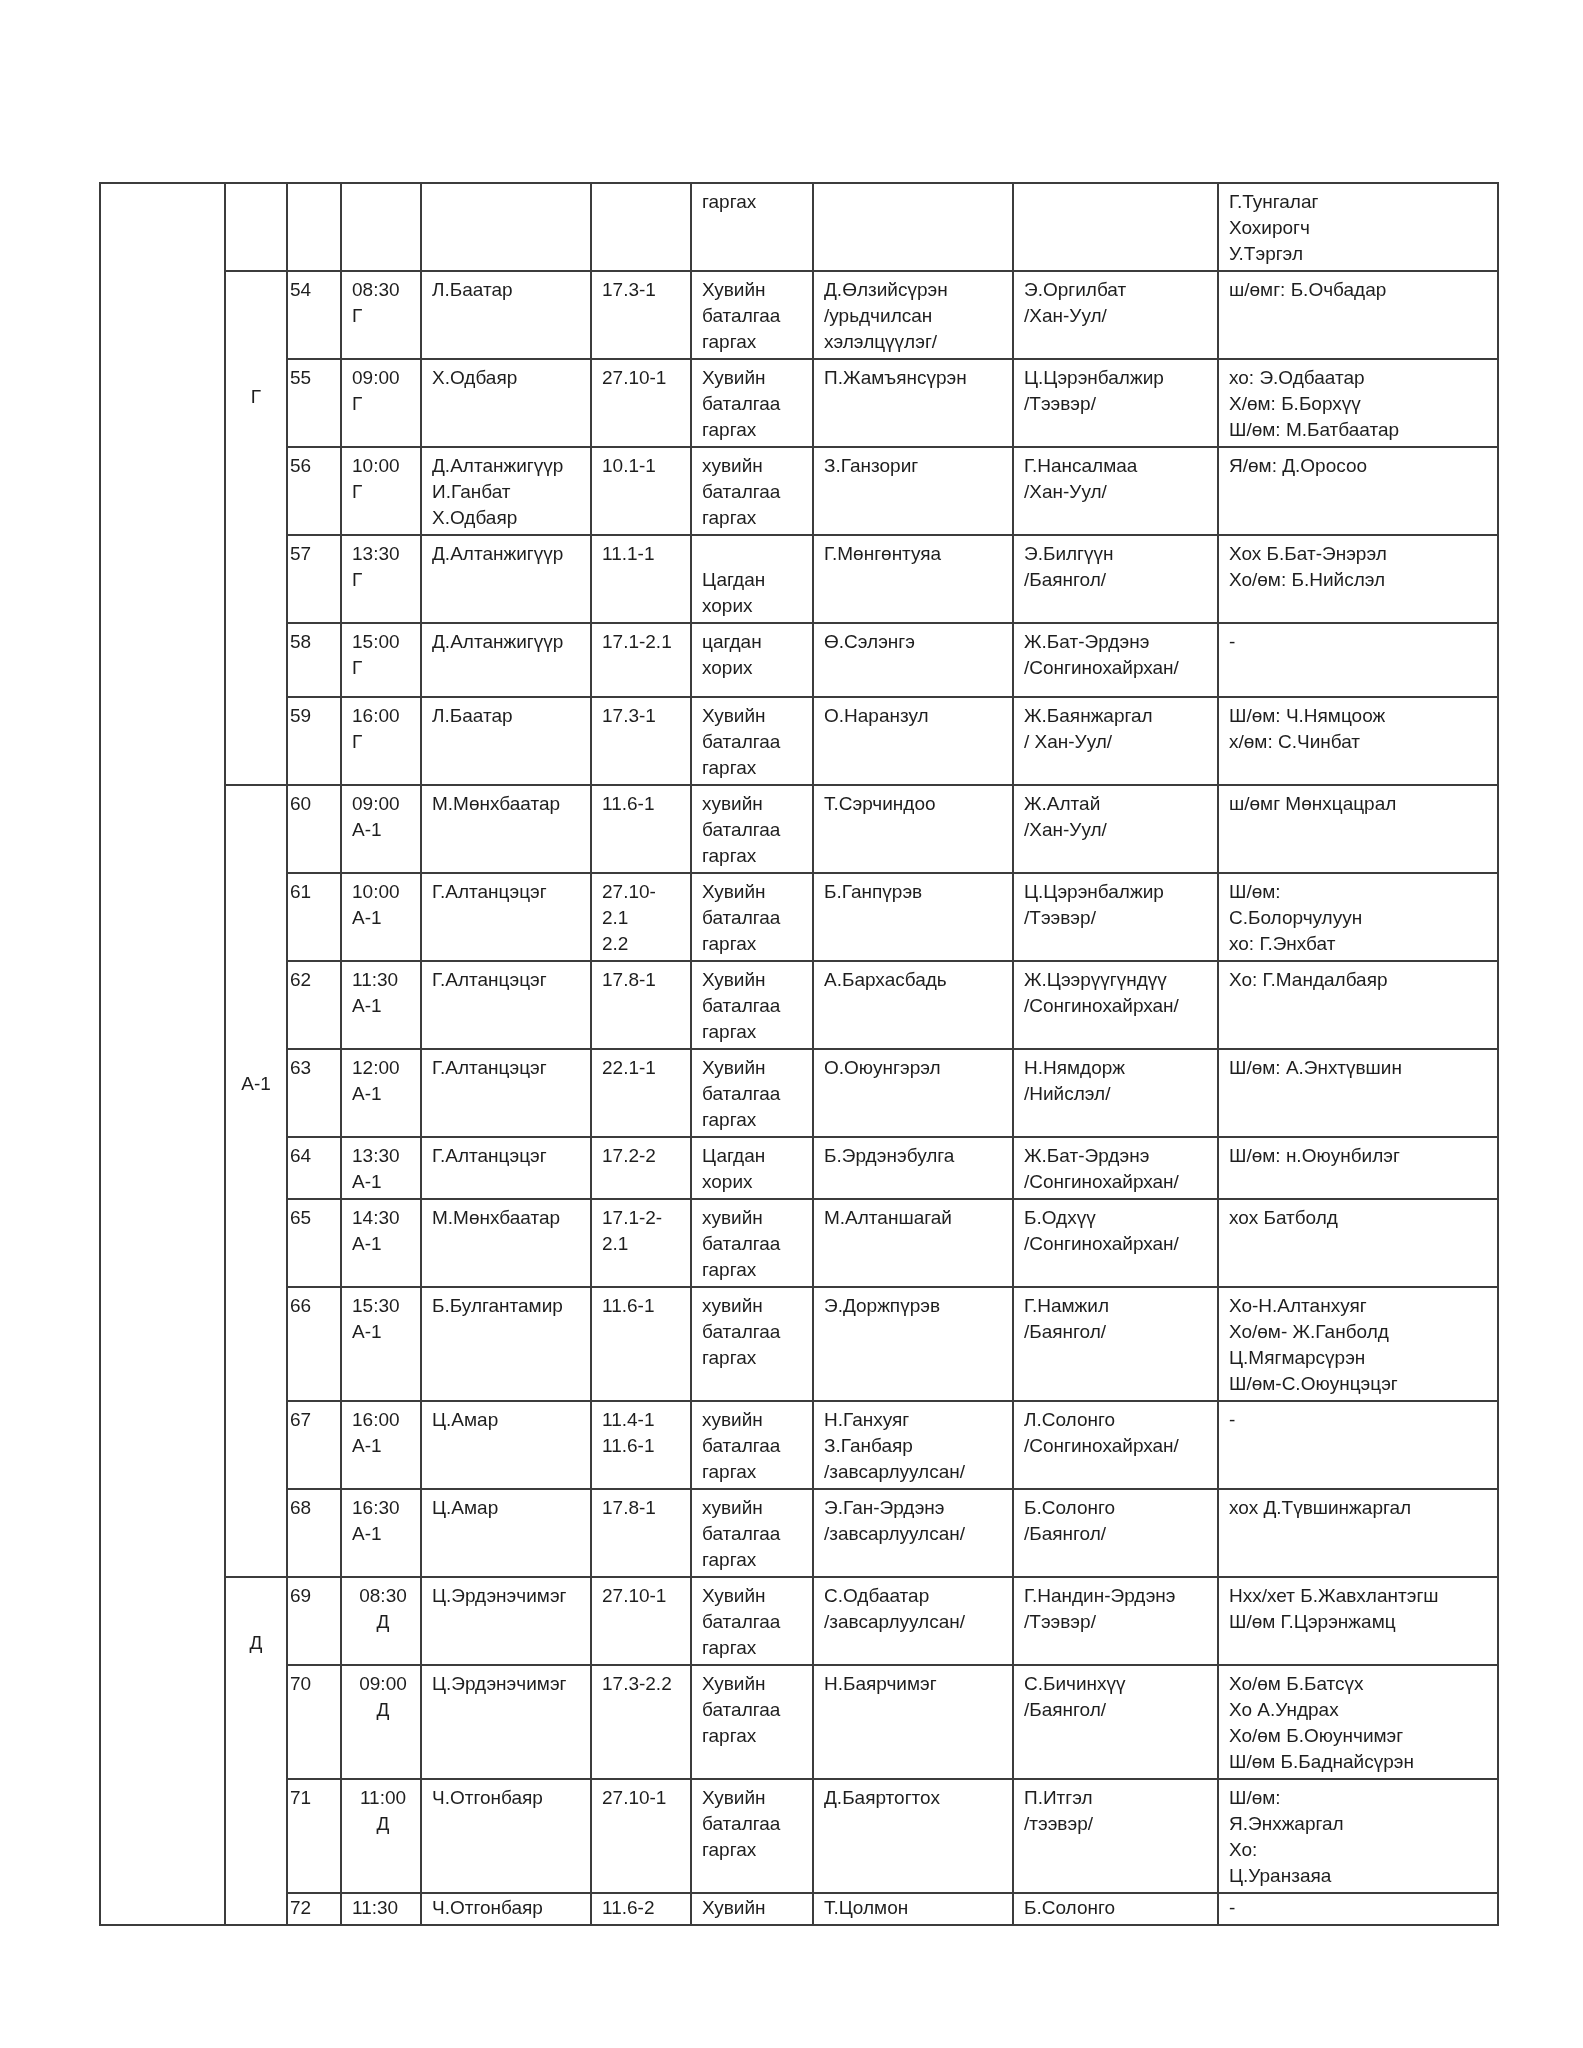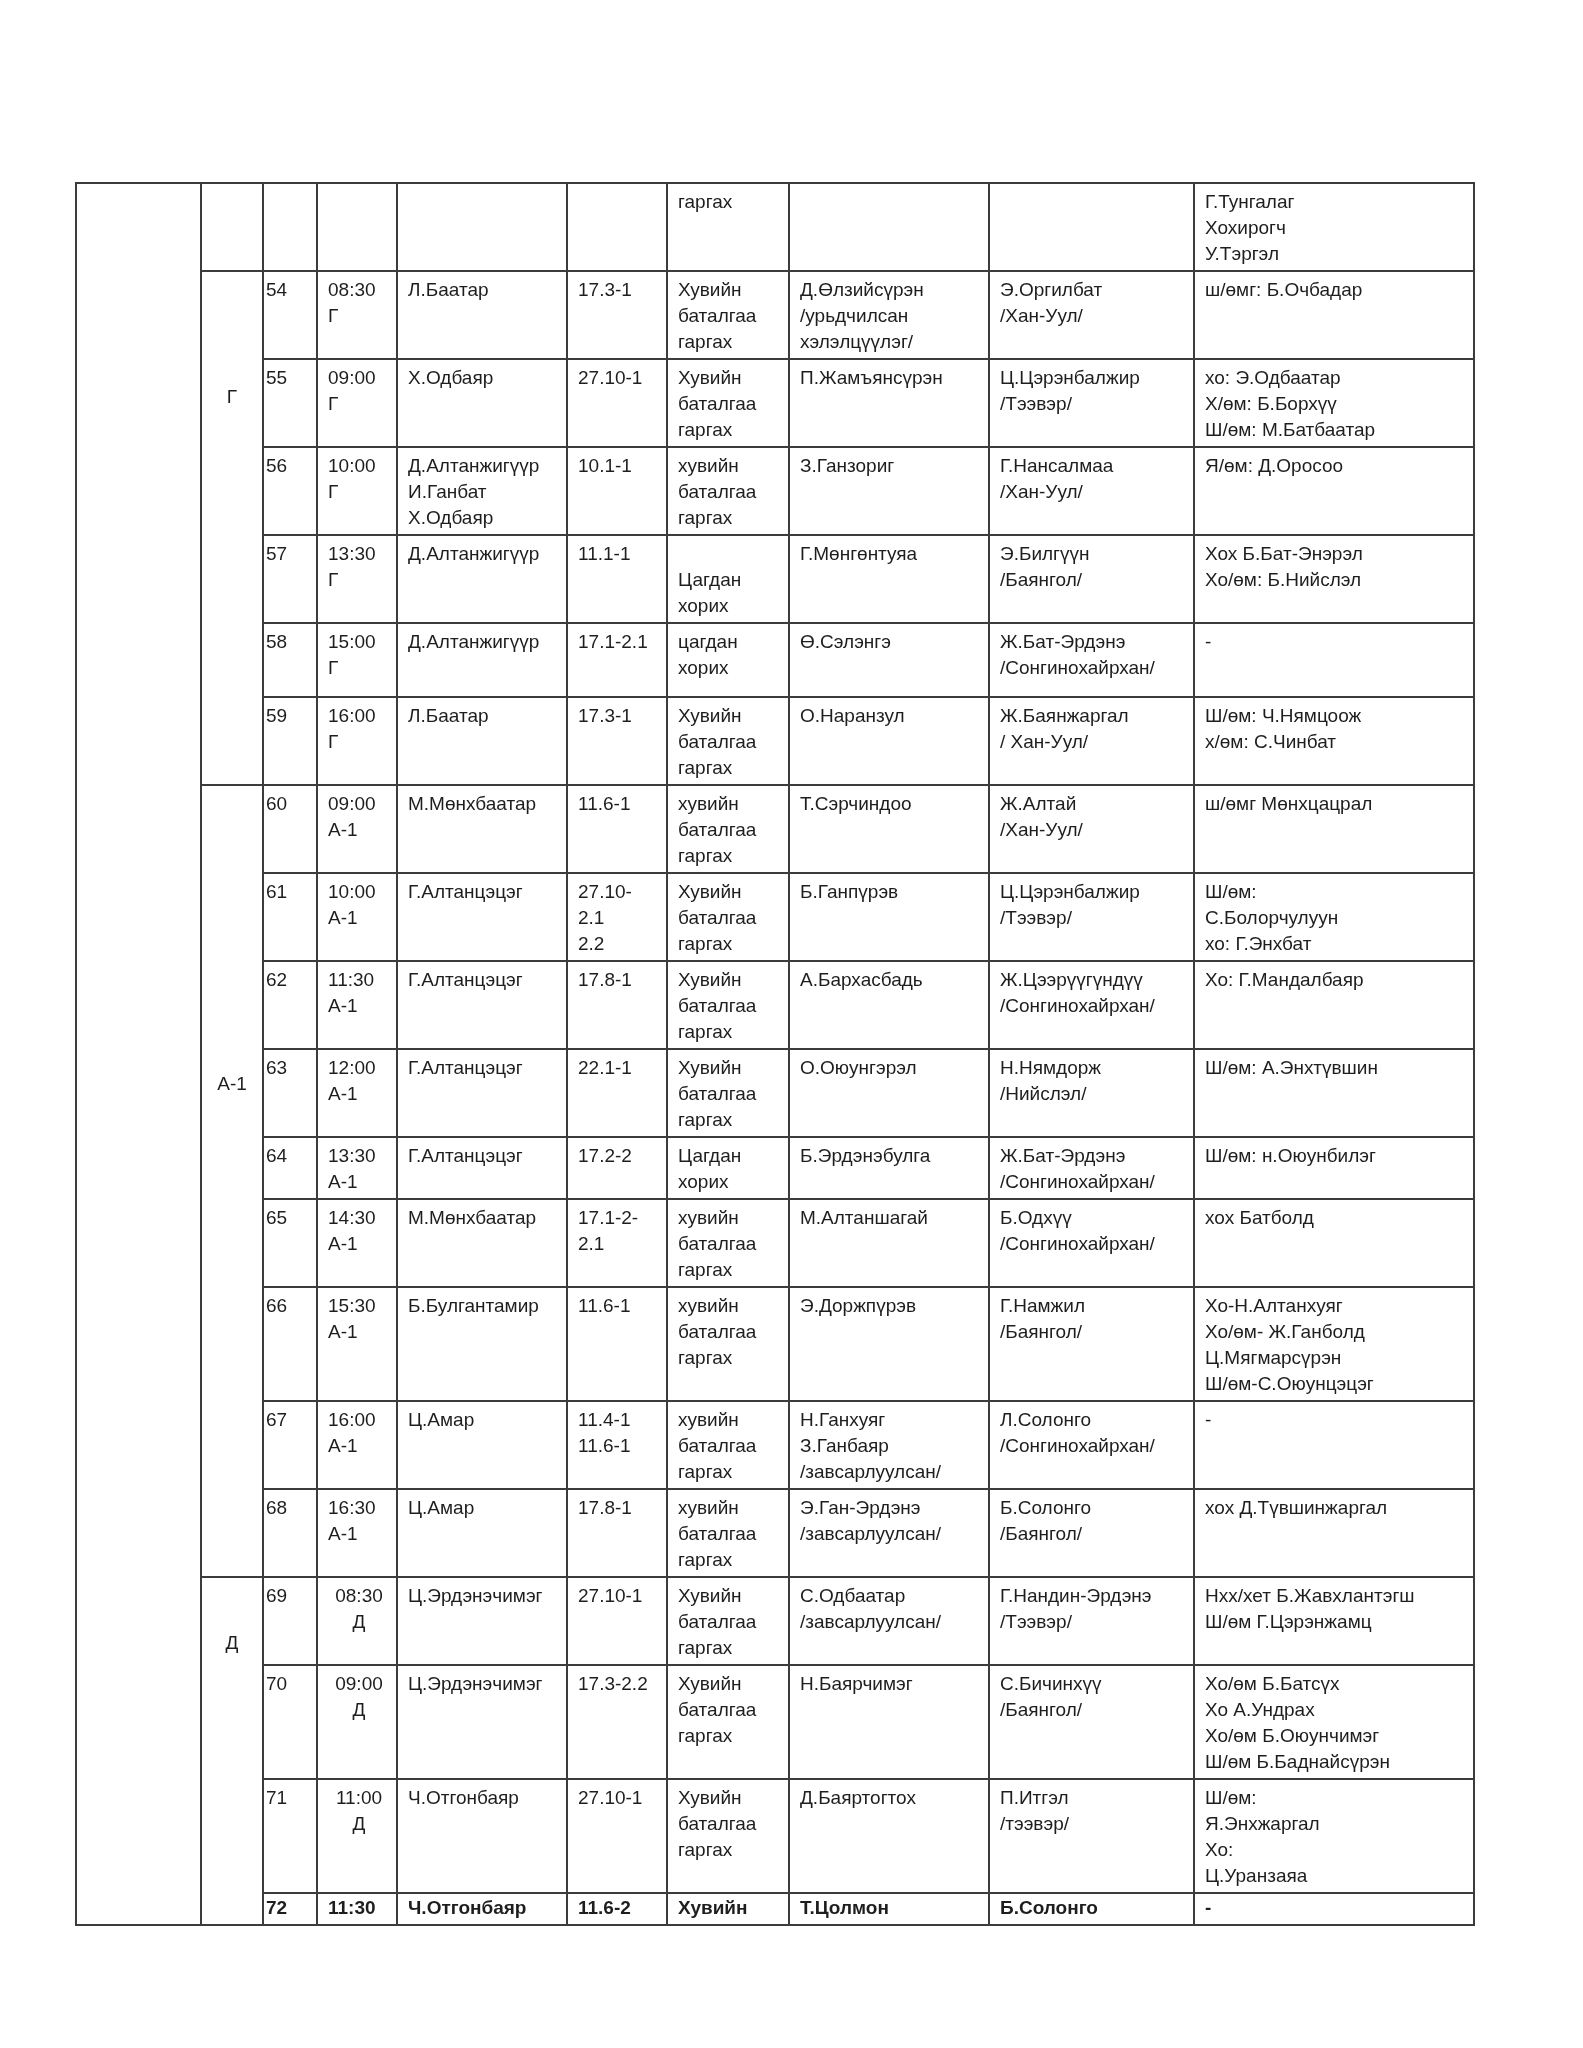--- a/index.html
+++ b/index.html
@@ -1,34 +1,34 @@
 <!DOCTYPE html>
 <html><head>
 <meta charset="utf-8">
 <style>
   html,body { margin:0; padding:0; }
   body {
     width:1583px; height:2048px; background:#ffffff; position:relative;
     font-family:"Liberation Sans", sans-serif; color:#1e1e1e;
   }
   .sheet { position:absolute; left:75px; top:182px; }
-  table { border-collapse:collapse; table-layout:fixed; }
+  table { border-collapse:collapse; table-layout:fixed;margin-left:24px; }
   td {
     border:2px solid #3c3c3c; vertical-align:top;
     padding:5px 6px 3px 10px; font-size:19px; line-height:26px;
     white-space:pre-line; overflow:hidden; word-wrap:break-word;
   }
   td.blankcol { padding:0; }
   td.num { text-align:left; padding-left:2px; padding-right:2px; }
   td.group-cell { text-align:center; padding-left:2px; padding-right:2px; }
   td.group-g  { padding-top:112px; }
   td.group-a1 { padding-top:285px; }
   td.group-d  { padding-top:52px; }
   td.tcenter { text-align:center; }
-  tr.last td { padding-top:1px;font-weight:bold; }
+  tr.last td { padding-top:1px; }
 </style>
 </head>
 <body>
 
 <div class="sheet">
 <table>
   <colgroup>
     <col style="width:125px">
         <col style="width:62px">
         <col style="width:54px">

